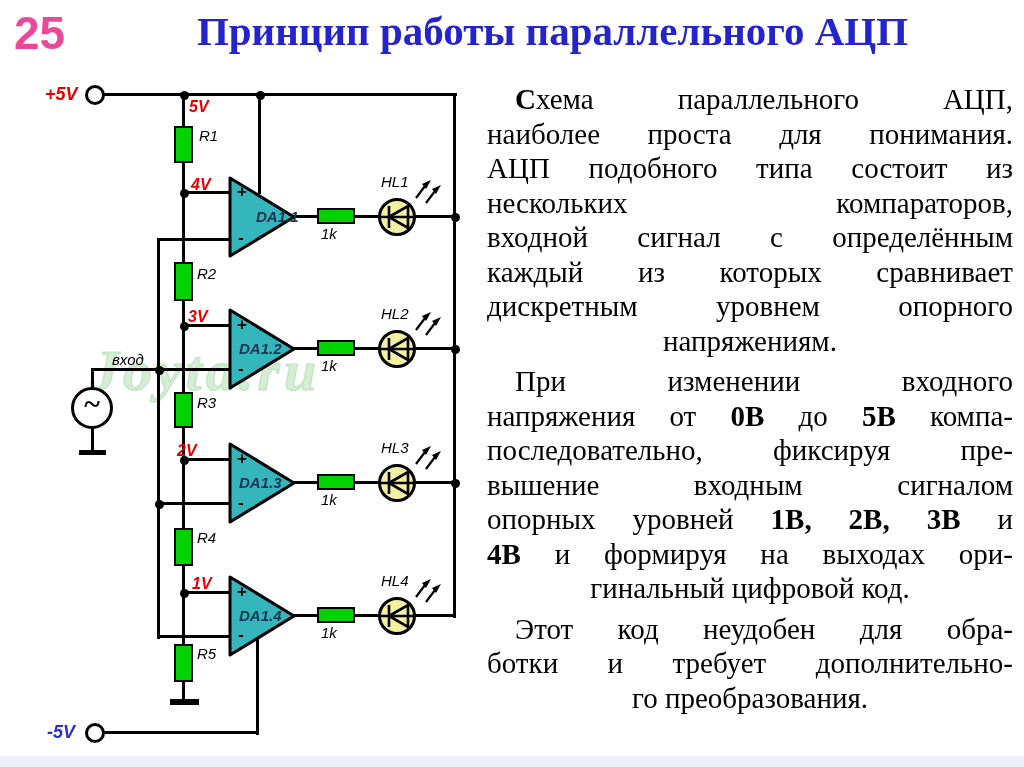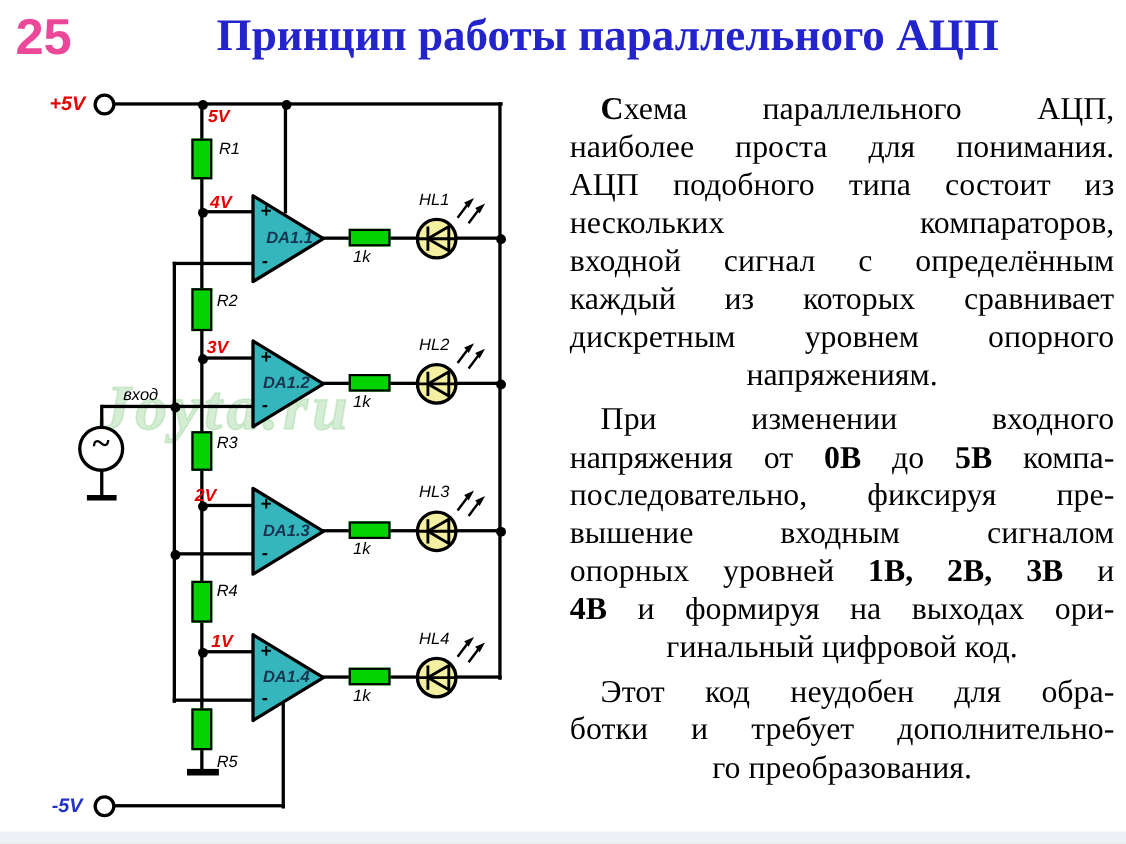--- a/index.html
+++ b/index.html
@@ -36,21 +36,21 @@
   .src{position:absolute;left:71px;top:387px;width:36px;height:36px;background:#fff;border:3px solid #000;border-radius:50%;}
   .src span{position:absolute;left:0;right:0;top:-4px;text-align:center;font:bold 30px/36px "Liberation Serif",serif;color:#000;}
   .gnd{position:absolute;background:#000;}
   .watermark{position:absolute;left:90px;top:342px;font:bold italic 58px/1 "Liberation Serif",serif;
     color:var(--watermark);-webkit-text-stroke:1.5px var(--watermark);letter-spacing:4px;}
 
   
   .bodytext{position:absolute;left:487px;top:82px;width:526px;font-family:"Liberation Serif",serif;
     font-size:29px;color:#000;}
   .para{margin:0 0 6px 0;}
-  .tline{line-height:34.5px;margin-left:31px;}
+  .tline{line-height:34.5px;}
   .jl{text-align:justify;text-align-last:justify;}
   .ll{text-align:center;}
   .ind{text-indent:28px;}
   .footer-band{position:absolute;left:0;top:756px;width:1024px;height:11px;background:var(--footer-band);}
 </style>
 </head>
 <body>
 
 <div class="slide">
 
@@ -104,21 +104,21 @@
 
     <div class="res" style="left:174px;top:126px;width:15px;height:33px;"></div>
     <div class="res" style="left:174px;top:262px;width:15px;height:35px;"></div>
     <div class="res" style="left:174px;top:392px;width:15px;height:32px;"></div>
     <div class="res" style="left:174px;top:528px;width:15px;height:34px;"></div>
     <div class="res" style="left:174px;top:644px;width:15px;height:34px;"></div>
     <div class="lbl" style="left:199px;top:128px;">R1</div>
     <div class="lbl" style="left:197px;top:266px;">R2</div>
     <div class="lbl" style="left:197px;top:395px;">R3</div>
     <div class="lbl" style="left:197px;top:530px;">R4</div>
-    <div class="lbl" style="left:197px;top:646px;margin-top:39px;">R5</div>
+    <div class="lbl" style="left:197px;top:646px;">R5</div>
 
     <div class="vlbl" style="left:189px;top:98px;">5V</div>
     <div class="vlbl" style="left:191px;top:176px;">4V</div>
     <div class="vlbl" style="left:188px;top:308px;">3V</div>
     <div class="vlbl" style="left:177px;top:442px;">2V</div>
     <div class="vlbl" style="left:192px;top:575px;">1V</div>
 
     <div class="src">
         <span>~</span>
       </div>
@@ -139,21 +139,21 @@
 
     <div class="pm" style="left:237px;top:183px;">+</div>
     <div class="pm" style="left:238px;top:229px;">-</div>
     <div class="pm" style="left:237px;top:316px;">+</div>
     <div class="pm" style="left:238px;top:360px;">-</div>
     <div class="pm" style="left:237px;top:450px;">+</div>
     <div class="pm" style="left:238px;top:494px;">-</div>
     <div class="pm" style="left:237px;top:583px;">+</div>
     <div class="pm" style="left:238px;top:626px;">-</div>
 
-    <div class="dalbl" style="left:242px;top:209px;">DA1.1</div>
+    <div class="dalbl" style="left:256px;top:209px;">DA1.1</div>
     <div class="dalbl" style="left:239px;top:341px;">DA1.2</div>
     <div class="dalbl" style="left:239px;top:475px;">DA1.3</div>
     <div class="dalbl" style="left:239px;top:608px;">DA1.4</div>
 
     <div class="res" style="left:317px;top:208px;width:34px;height:12px;"></div>
     <div class="res" style="left:317px;top:340px;width:34px;height:12px;"></div>
     <div class="res" style="left:317px;top:474px;width:34px;height:12px;"></div>
     <div class="res" style="left:317px;top:607px;width:34px;height:12px;"></div>
     <div class="lbl" style="left:321px;top:226px;">1k</div>
     <div class="lbl" style="left:321px;top:358px;">1k</div>

